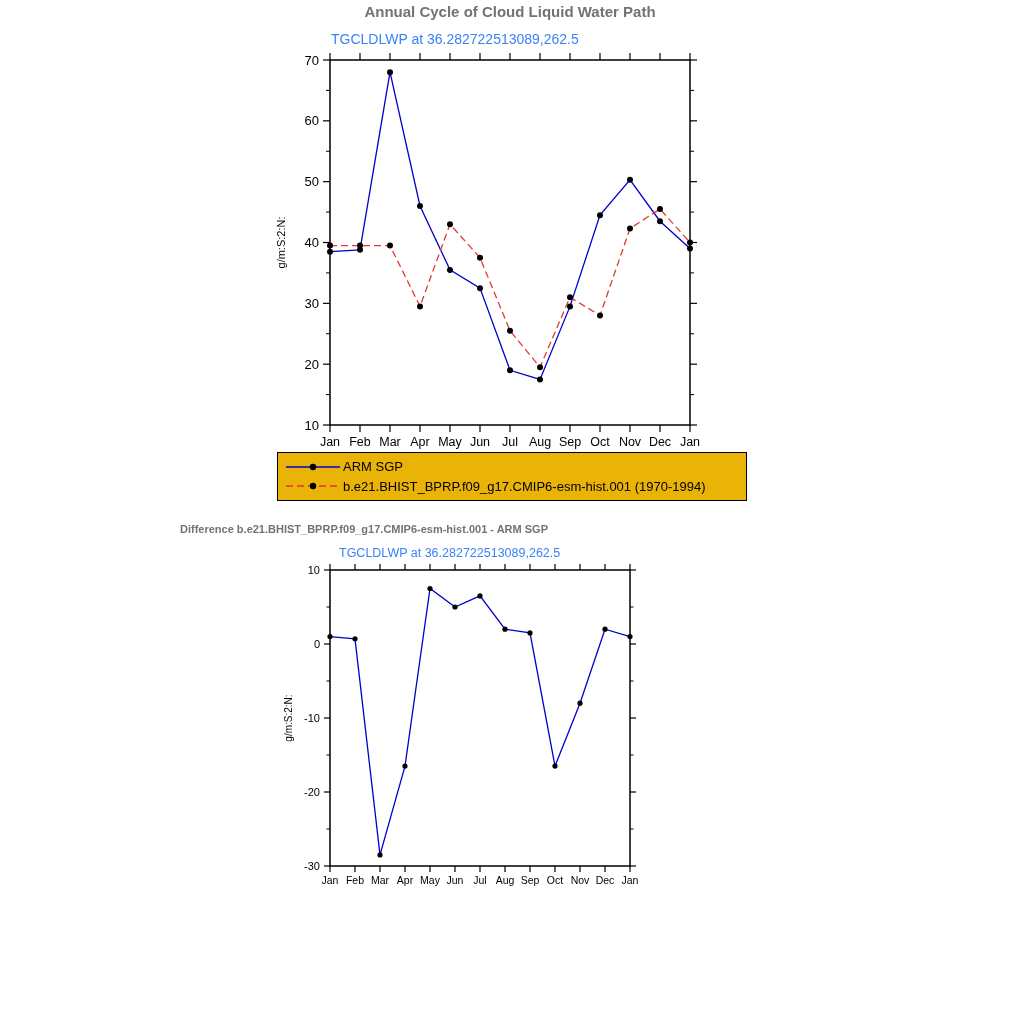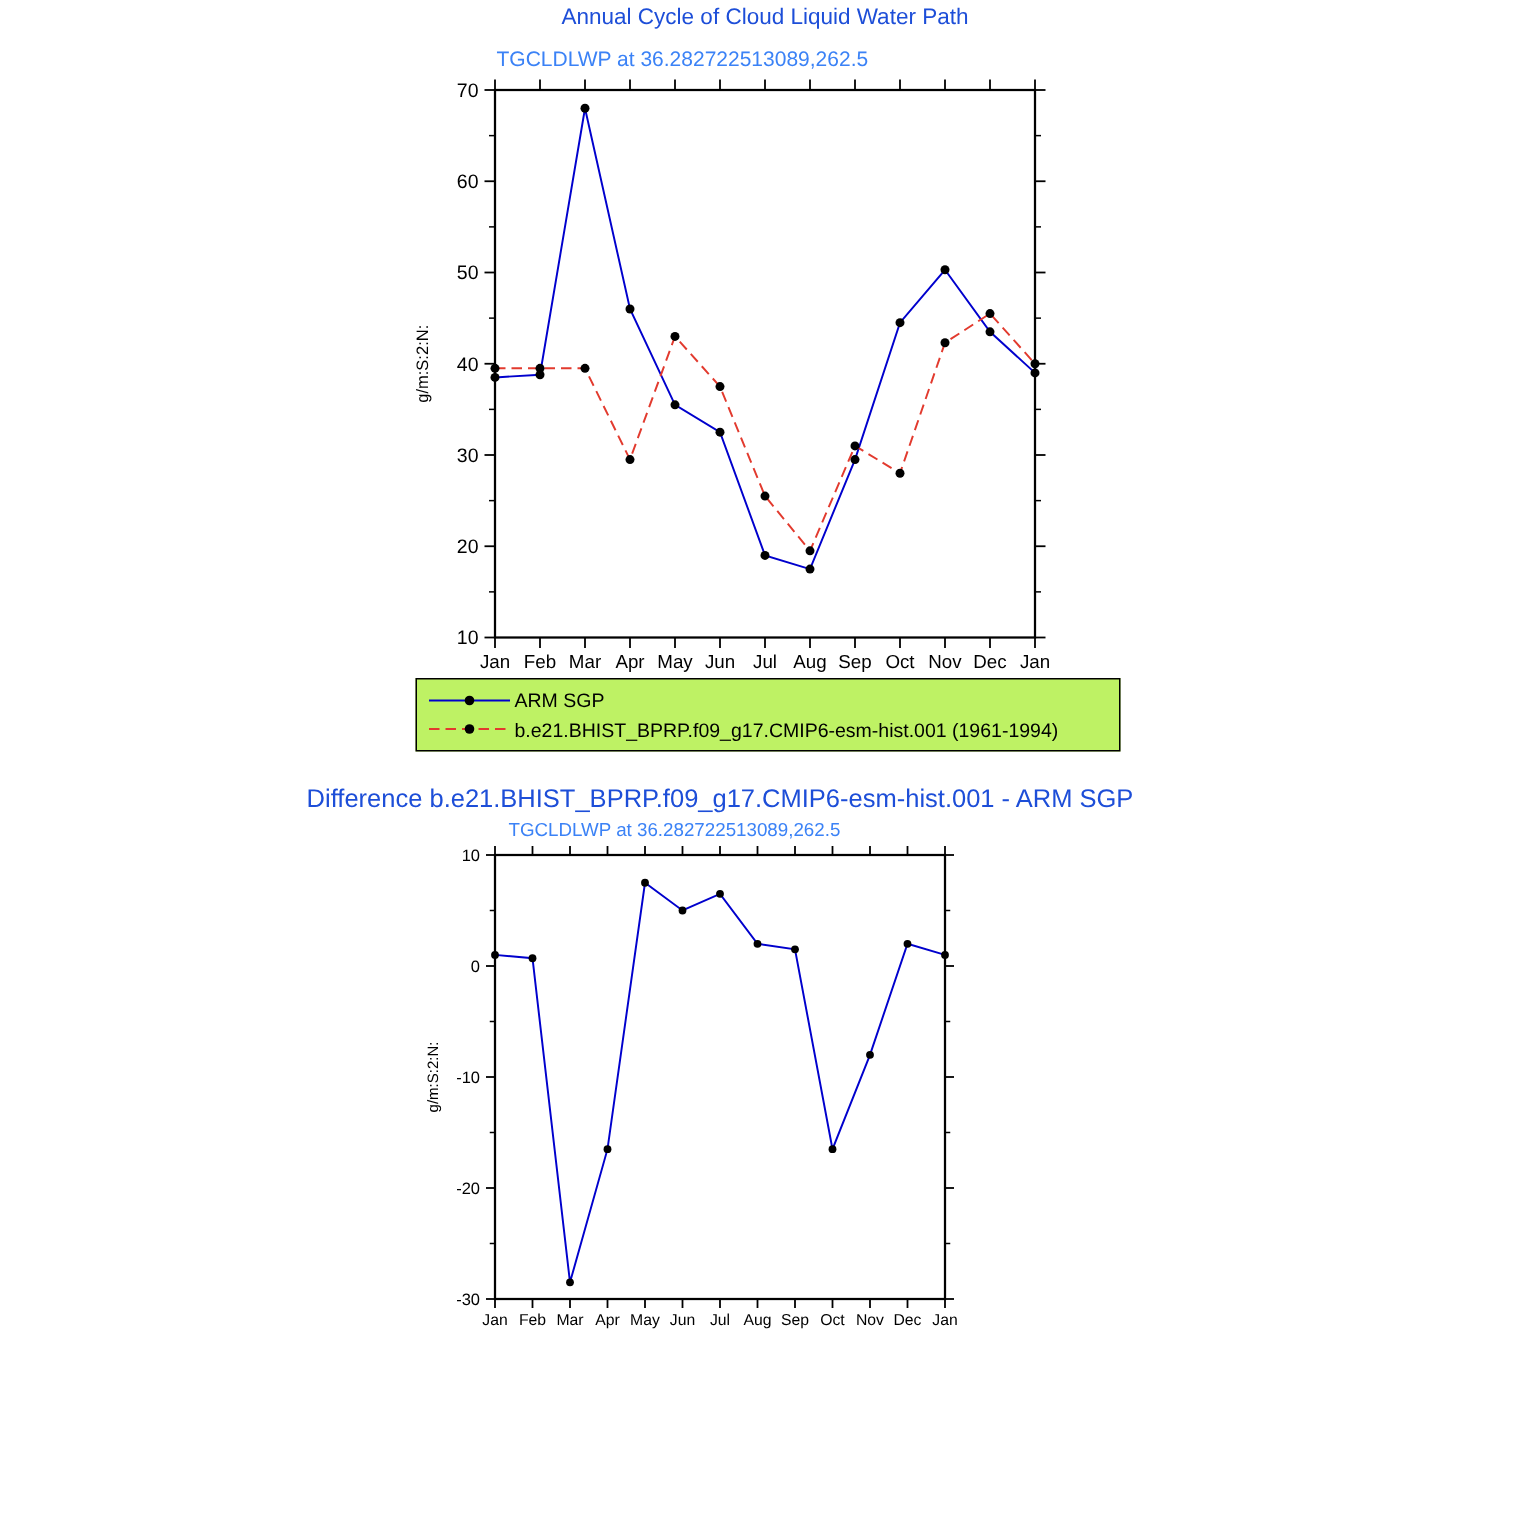--- a/index.html
+++ b/index.html
@@ -1,30 +1,30 @@
 <!DOCTYPE html>
 <html><head>
 <meta charset="utf-8">
 <style>
   * { margin: 0; padding: 0; box-sizing: border-box; }
   html, body { background: #ffffff; }
   body { font-family: "Liberation Sans", "DejaVu Sans", sans-serif; }
   .page { position: relative; width: 1024px; height: 1024px; background: #ffffff; overflow: hidden; }
-  .main-title { position: absolute; font-weight: normal; color: #1d4ed8; }
+  .main-title { position: absolute; font-weight: bold; color: #737373; }
   #title-0 { left: 260px; top: 3px; width: 500px; text-align: center; font-size: 15px; }
-  #title-1 { left: 180px; top: 523px; width: 600px; text-align: center; font-size: 17px; }
+  #title-1 { left: 180px; top: 523px; width: 600px; text-align: left; font-size: 11px; }
   .sub-title { position: absolute; color: #3b82f6; }
   #subtitle-0 { left: 331px; top: 31px; font-size: 14px; }
   #subtitle-1 { left: 339px; top: 546px; font-size: 12.5px; }
   svg.plot { position: absolute; }
   #svg0 { left: 240px; top: 50px; }
   #svg1 { left: 240px; top: 560px; }
   svg text { font-family: "Liberation Sans", "DejaVu Sans", sans-serif; fill: #000; }
   .legend { position: absolute; left: 277px; top: 452px; width: 470px; height: 49px;
-            border: 1px solid #000; background: #bef264; padding: 4px 6px;
+            border: 1px solid #000; background: #eab308; padding: 4px 6px;
             display: flex; flex-direction: column; justify-content: space-around; }
   .legend-row { display: flex; align-items: center; gap: 1px; }
   .legend-sample { flex: 0 0 auto; }
   .legend-label { font-size: 13px; color: #000; white-space: nowrap; }
 </style>
 </head>
 <body>
 
 <div class="page">
 
@@ -141,21 +141,21 @@
           <line x1="2" y1="8" x2="56" y2="8" stroke="#0000cd" stroke-width="1.4"></line>
           <circle cx="29" cy="8" r="3.2" fill="#000000"></circle>
         </svg>
       <span class="legend-label">ARM SGP</span>
     </div>
     <div class="legend-row">
       <svg class="legend-sample" width="58" height="16">
           <line x1="2" y1="8" x2="56" y2="8" stroke="#e23a2e" stroke-width="1.4" stroke-dasharray="7,4"></line>
           <circle cx="29" cy="8" r="3.2" fill="#000000"></circle>
         </svg>
-      <span class="legend-label">b.e21.BHIST_BPRP.f09_g17.CMIP6-esm-hist.001 (1961-1994)</span>
+      <span class="legend-label">b.e21.BHIST_BPRP.f09_g17.CMIP6-esm-hist.001 (1970-1994)</span>
     </div>
   </div>
 
   <div class="main-title" id="title-1">Difference b.e21.BHIST_BPRP.f09_g17.CMIP6-esm-hist.001 - ARM SGP</div>
   <div class="sub-title" id="subtitle-1">TGCLDLWP at 36.282722513089,262.5</div>
   <svg class="plot" id="svg1" width="450" height="340">
       <rect x="90" y="10" width="300" height="296" fill="none" stroke="#000" stroke-width="1.5"></rect>
       <line x1="90" y1="306" x2="84" y2="306" stroke="#000" stroke-width="1.2"></line>
       <line x1="390" y1="306" x2="396" y2="306" stroke="#000" stroke-width="1.2"></line>
       <text x="80" y="309.85" text-anchor="end" font-size="11">-30</text>

